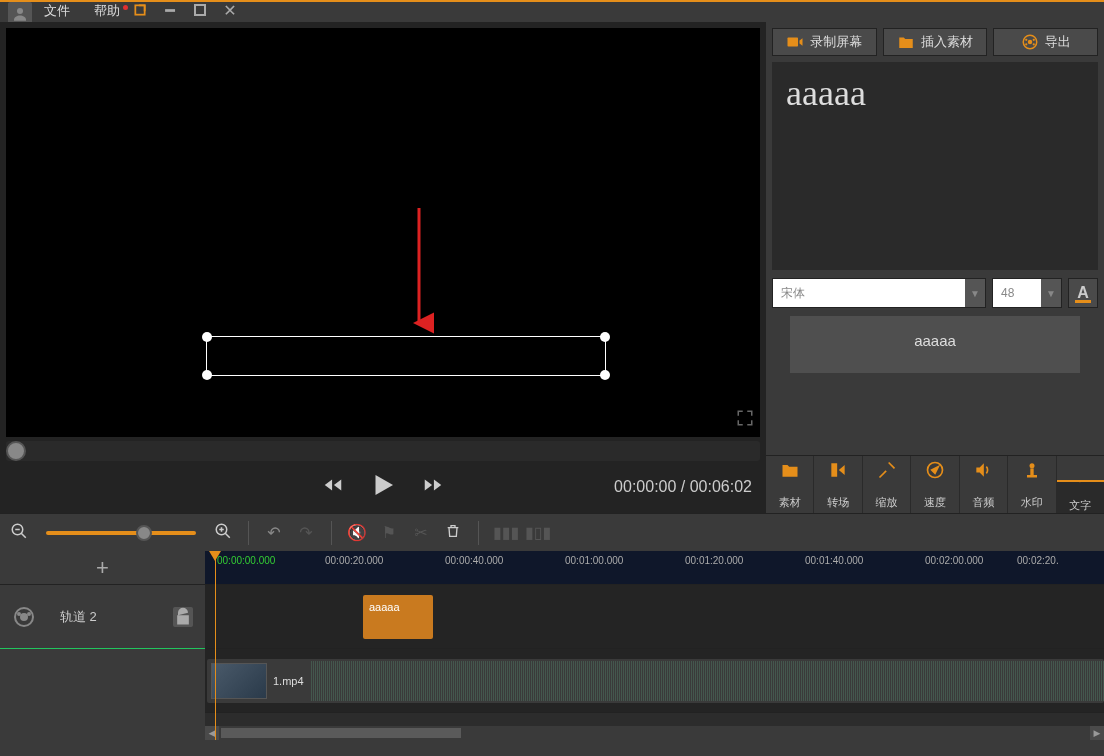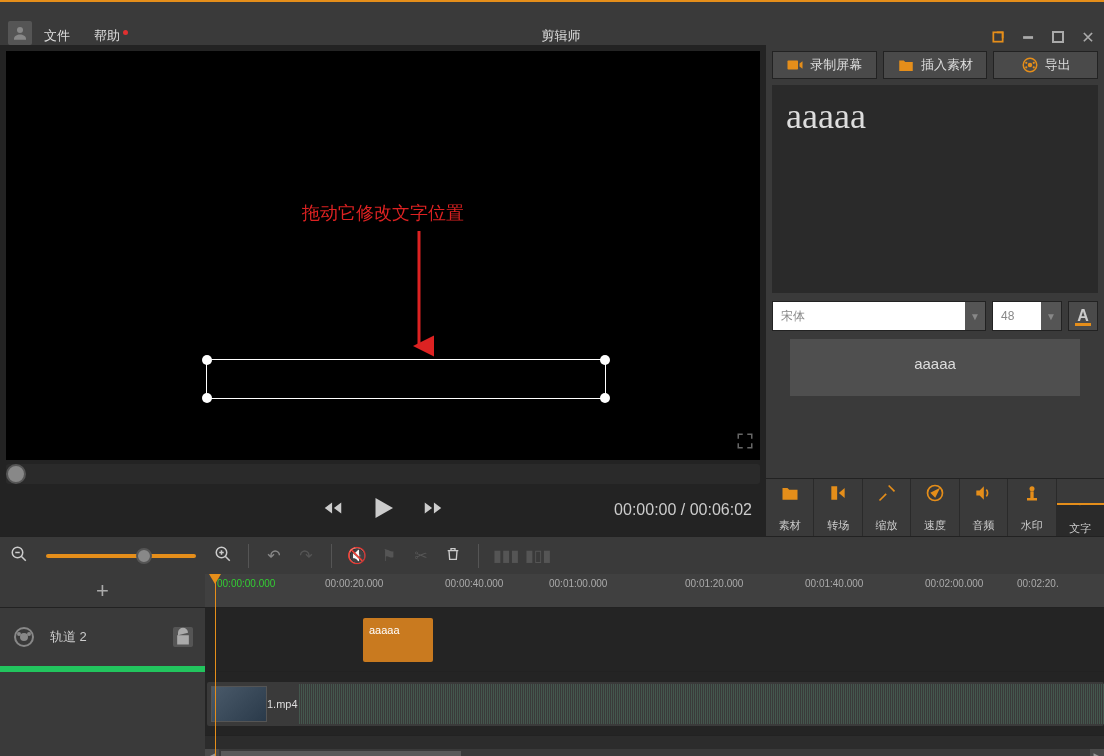--- a/index.html
+++ b/index.html
@@ -1,19 +1,19 @@
 <!DOCTYPE html>
 <html><head>
 <meta charset="utf-8">
 <style>
 * { margin: 0; padding: 0; box-sizing: border-box; font-family: "Microsoft YaHei", sans-serif; }
 body { background: #3a3a3a; color: #ccc; width: 1104px; height: 756px; overflow: hidden; position: relative; }
 
 
-.titlebar { height: 45px; background: #3a3a3a; border-top: 2px solid #e58e1a; display: flex; align-items: flex-end; padding: 0 8px; }
+.titlebar { height: 22px; background: #3a3a3a; border-top: 2px solid #e58e1a; display: flex; align-items: flex-start; padding: 0 8px; }
 .avatar { width: 24px; height: 24px; background: #555; border-radius: 2px; display: flex; align-items: center; justify-content: center; }
 .menu-item { padding: 0 12px; font-size: 13px; color: #ddd; cursor: pointer; position: relative; }
 .menu-item.has-dot::after { content: ""; position: absolute; top: 3px; right: 4px; width: 5px; height: 5px; background: #e03030; border-radius: 50%; }
 .title-center { flex: 1; text-align: center; font-size: 13px; color: #ddd; }
 .win-controls { display: flex; gap: 14px; align-items: center; }
 .win-btn { width: 16px; height: 16px; cursor: pointer; color: #aaa; display:flex; align-items:center; justify-content:center;}
 .win-btn.orange { color: #e58e1a; }
 
 
 .main { display: flex; height: 491px; }
@@ -66,55 +66,54 @@
 .timeline-toolbar { height: 38px; background: #3a3a3a; display: flex; align-items: center; padding: 0 8px; gap: 10px; border-top:1px solid #222;}
 .zoom-slider { width: 150px; height: 4px; background: #e58e1a; border-radius: 2px; position: relative; margin: 0 6px;}
 .zoom-thumb { position: absolute; left: 60%; top: -6px; width: 16px; height: 16px; background: #888; border: 2px solid #555; border-radius: 50%; }
 .tb-icon { color: #888; cursor: pointer; width:22px; text-align:center;}
 .tb-sep { width: 1px; height: 24px; background: #555; margin: 0 4px;}
 
 
 .timeline { height: 189px; background: #2c2c2c; display: flex; }
 .track-headers { width: 205px; background: #3a3a3a; }
 .add-track { height: 34px; display: flex; align-items: center; justify-content: center; font-size: 22px; color: #aaa; cursor: pointer; border-bottom:1px solid #222;}
-.track-header { height: 64px; display: flex; align-items: center; padding: 0 12px; gap: 14px; border-bottom: 6px solid #22c55e; }
+.track-header { height: 64px; display: flex; align-items: center; padding: 0 12px; gap: 24px; border-bottom: 1px solid #22c55e; }
 .track-header svg { width: 24px; height: 24px; color: #888;}
 .track-name { flex: 1; font-size: 13px; color: #ccc; }
 .lock-icon { width: 20px; height: 20px; background: #555; border-radius: 2px; display:flex; align-items:center; justify-content:center;}
 
 .track-area { flex: 1; position: relative; overflow: hidden; background:#2c2c2c;}
-.ruler { height: 34px; background: #404040; position: relative; border-bottom:1px solid #222;}
+.ruler { height: 34px; background: #0f172a; position: relative; border-bottom:1px solid #222;}
 .ruler-mark { position: absolute; top: 4px; font-size: 10px; color: #aaa; }
 .ruler-mark.green { color: #3c3; }
 .playhead { position: absolute; top: 0; left: 10px; width: 1px; height: 100%; background: #e58e1a; z-index:5;}
 .playhead::before { content:""; position:absolute; top:0; left:-6px; width:12px; height:10px; background:#e58e1a; clip-path: polygon(0 0, 100% 0, 50% 100%);}
 .track-lane { height: 64px; border-bottom: 1px solid #222; position: relative; background:#242424;}
 .clip { position: absolute; top: 10px; height: 44px; border-radius: 2px; }
 .clip.text-clip { left: 158px; width: 70px; background: #c97a1f; padding: 6px; font-size: 11px; color: #fff;}
-.clip.video-clip { left: 2px; right: 0; background: #3a3a3a; display:flex; align-items:center; padding-left:4px;}
+.clip.video-clip { left: 2px; right: 0; background: #3a3a3a; display:flex; align-items:center; gap:6px; padding-left:4px;}
 .thumb { width: 56px; height: 36px; background: linear-gradient(135deg,#4a5a6a,#2a3a4a); border:1px solid #555;}
 .waveform { flex:1; height:40px; background: repeating-linear-gradient(90deg, transparent 0 1px, #4a6a5a 1px 2px); opacity:0.6;}
 .clip-label { font-size: 11px; color: #ddd; }
 .hscroll { position:absolute; bottom:0; left:0; right:0; height:14px; background:#3a3a3a; display:flex; align-items:center;}
 .hscroll-btn { width:14px; height:14px; background:#4a4a4a; display:flex; align-items:center; justify-content:center; font-size:9px; color:#999;}
 .hscroll-thumb { margin-left:2px; width:240px; height:10px; background:#5a5a5a;}
 </style>
 </head>
 <body>
 
 <div class="titlebar">
   <div class="avatar">
     <svg width="18" height="18" viewBox="0 0 24 24" fill="#888">
         <circle cx="12" cy="8" r="4"></circle>
         <path d="M4 20c0-4 4-6 8-6s8 2 8 6v1H4z"></path>
       </svg>
   </div>
   <div class="menu-item">文件</div>
   <div class="menu-item has-dot">帮助</div>
-  <div class="title-center">剪辑师</div>
   <div class="win-controls">
     <div class="win-btn orange">
         <svg width="14" height="14" viewBox="0 0 24 24" fill="none" stroke="#e58e1a" stroke-width="3">
           <rect x="4" y="4" width="16" height="16"></rect>
           <path d="M10 4l10 0 0 10"></path>
         </svg>
       </div>
     <div class="win-btn">━</div>
     <div class="win-btn">
         <svg width="12" height="12" viewBox="0 0 12 12" fill="none" stroke="#aaa" stroke-width="2">
@@ -122,21 +121,20 @@
         </svg>
       </div>
     <div class="win-btn">✕</div>
   </div>
 </div>
 
 <div class="main">
 
   <div class="preview-area">
     <div class="preview-canvas">
-      <div class="hint-text">拖动它修改文字位置</div>
       <svg class="arrow-svg" width="30" height="130">
         <defs>
             <marker id="ah" markerWidth="10" markerHeight="10" refX="5" refY="8" orient="auto">
               <path d="M0,0 L10,0 L5,10 z" fill="#d22"></path>
             </marker>
           </defs>
         <line x1="15" y1="0" x2="15" y2="115" stroke="#d22" stroke-width="3" marker-end="url(#ah)"></line>
       </svg>
       <div class="text-box">
         <div class="handle tl"></div>
@@ -310,21 +308,21 @@
           </svg>
         </div>
     </div>
   </div>
   <div class="track-area">
     <div class="playhead"></div>
     <div class="ruler">
       <div class="ruler-mark green" style="left:12px">00:00:00.000</div>
       <div class="ruler-mark" style="left:120px">00:00:20.000</div>
       <div class="ruler-mark" style="left:240px">00:00:40.000</div>
-      <div class="ruler-mark" style="left:344px">00:01:00.000</div>
+      <div class="ruler-mark" style="left:360px">00:01:00.000</div>
       <div class="ruler-mark" style="left:480px">00:01:20.000</div>
       <div class="ruler-mark" style="left:600px">00:01:40.000</div>
       <div class="ruler-mark" style="left:720px">00:02:00.000</div>
       <div class="ruler-mark" style="left:812px">00:02:20.</div>
     </div>
     <div class="track-lane">
       <div class="clip text-clip">aaaaa</div>
     </div>
     <div class="track-lane">
       <div class="clip video-clip">

